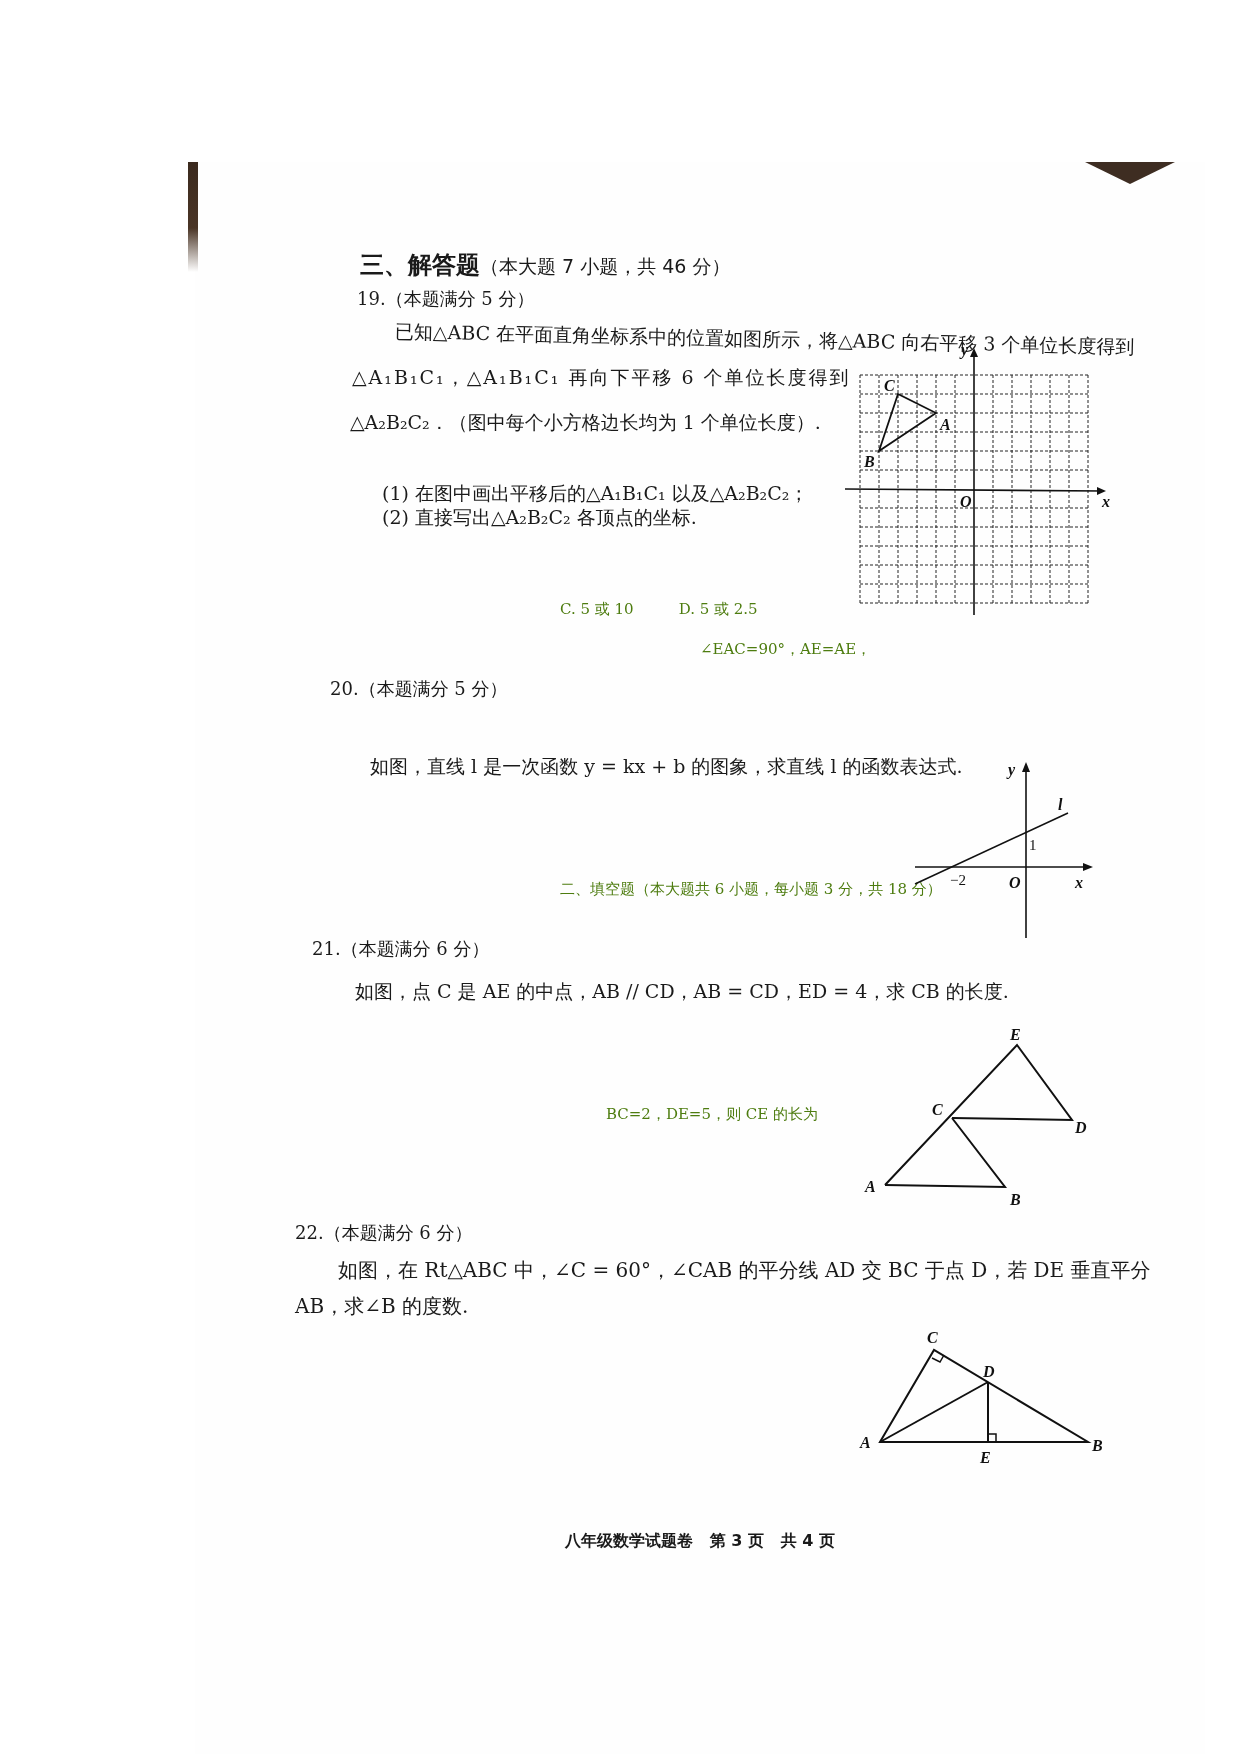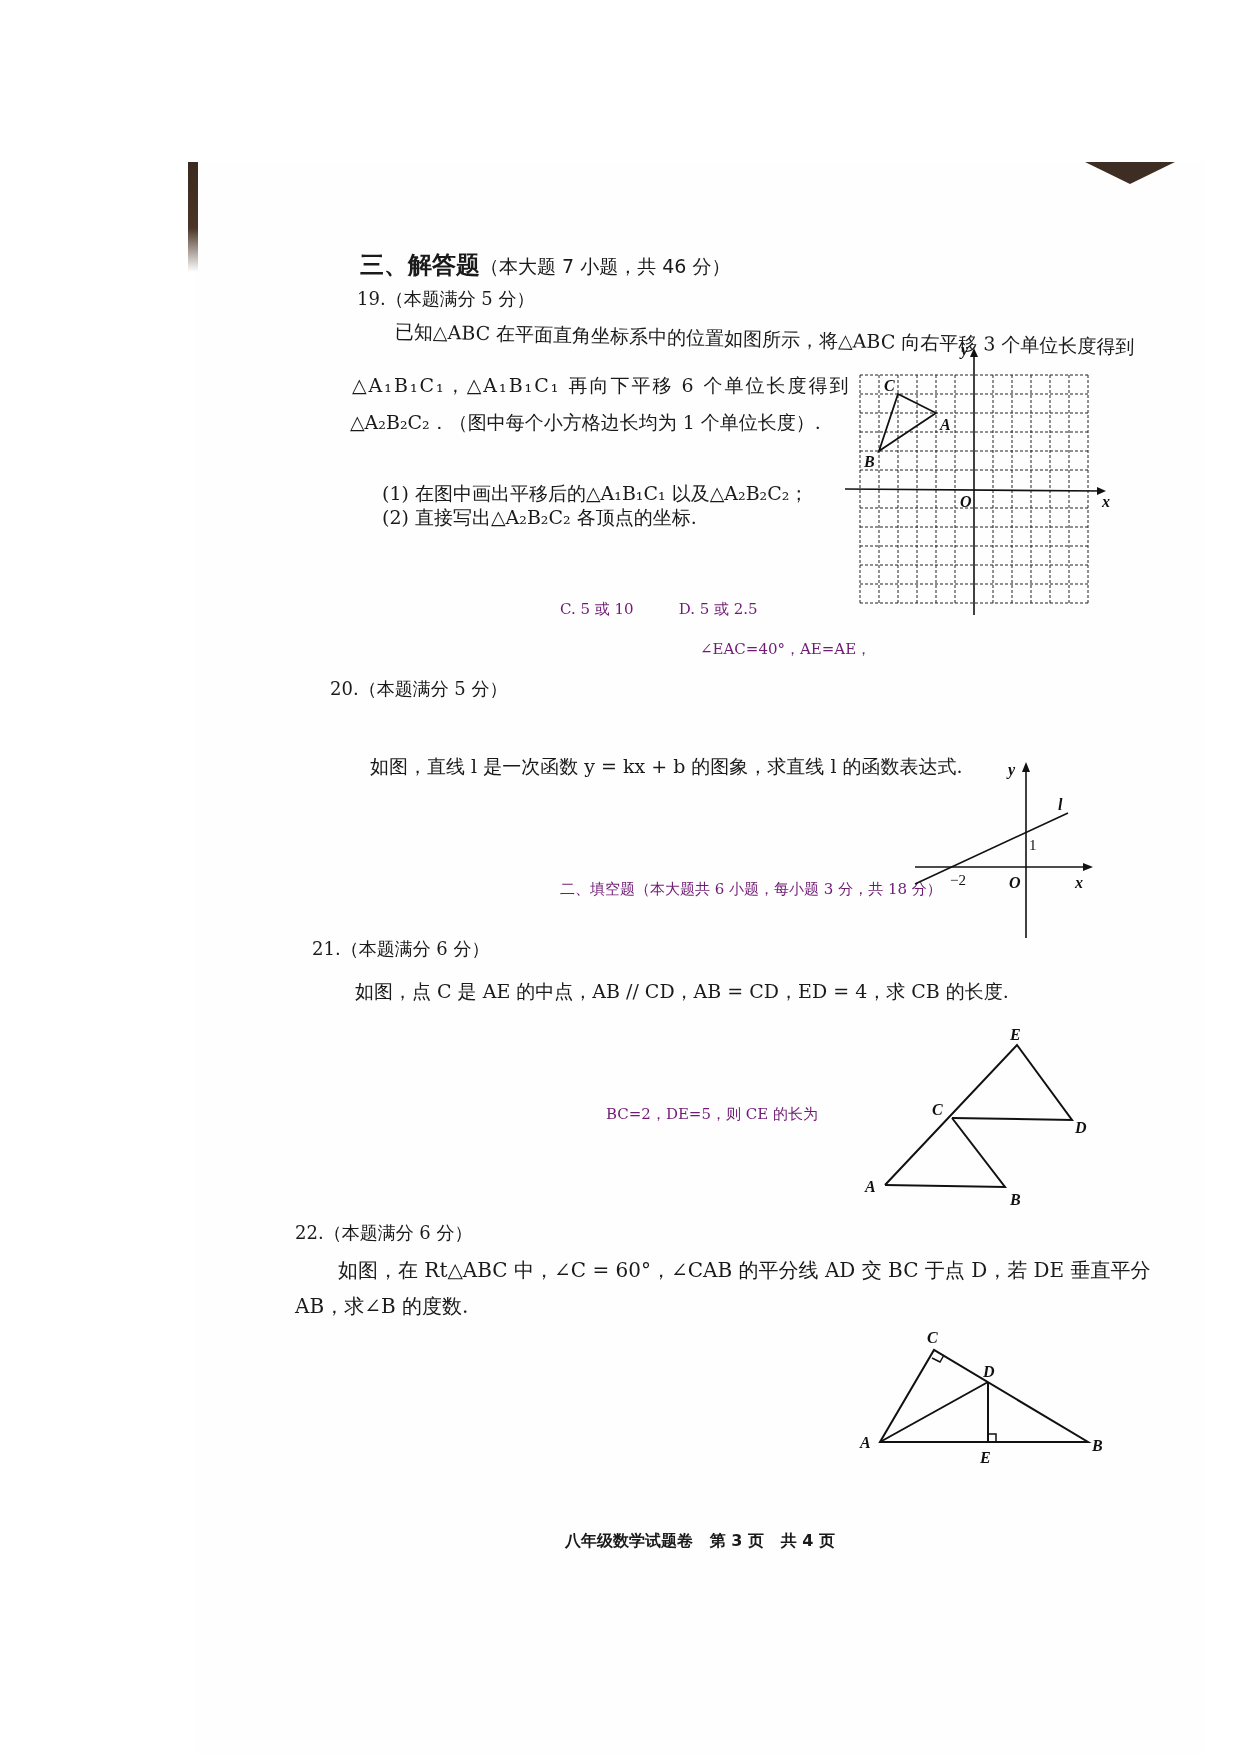--- a/index.html
+++ b/index.html
@@ -8,45 +8,45 @@
   .page { position:absolute; left:195px; top:162px; width:1010px; height:1592px; background:#fefefe; }
   .edge-left { position:absolute; left:188px; top:162px; width:10px; height:110px;
                background:linear-gradient(180deg,#3b2a1e 0%,#4a3526 60%,rgba(74,53,38,0) 100%); }
   .corner-tr { position:absolute; left:1085px; top:162px; width:0; height:0;
                border-left:45px solid transparent; border-right:45px solid transparent; border-top:22px solid #3e2d22; }
   .txt { position:absolute; white-space:nowrap; font-size:19px; line-height:1; }
   .sec-title { font-size:24px; font-weight:bold; font-family:"DejaVu Sans","Liberation Sans",sans-serif; }
   .sec-sub { font-size:19px; font-weight:normal; }
   .qhead { font-size:18px; }
   .footer { font-size:16px; font-weight:bold; font-family:"DejaVu Sans","Liberation Sans",sans-serif; }
-  .ghost { position:absolute; color:#701a75; font-size:15px; white-space:nowrap; }
+  .ghost { position:absolute; color:#4d7c0f; font-size:15px; white-space:nowrap; }
   svg { position:absolute; overflow:visible; }
   .lbl { font-family:"Liberation Serif","DejaVu Serif",serif; font-style:italic; font-weight:bold; font-size:16px; fill:#111; }
 </style>
 </head>
 <body>
 
 <div class="page"></div>
 <div class="edge-left"></div>
 <div class="corner-tr"></div>
 
 <div class="ghost" style="left:560px;top:600px;">C. 5 或 10　　　D. 5 或 2.5</div>
-<div class="ghost" style="left:700px;top:640px;">∠EAC=40°，AE=AE，</div>
+<div class="ghost" style="left:700px;top:640px;">∠EAC=90°，AE=AE，</div>
 <div class="ghost" style="left:560px;top:880px;">二、填空题（本大题共 6 小题，每小题 3 分，共 18 分）</div>
 <div class="ghost" style="left:600px;top:1105px;margin-left:6px;">BC=2，DE=5，则 CE 的长为</div>
 
 <div class="txt sec-title" style="left:360px;top:253px;">
   <span>三、解答题</span><span class="sec-sub">（本大题 7 小题，共 46 分）</span>
 </div>
 
 <div class="txt qhead" style="left:357px;top:290px;">
   <span>19.</span><span>（本题满分 5 分）</span>
 </div>
 <div class="txt" style="left:395px;top:322px;font-size:19px;transform:rotate(1.2deg);transform-origin:left center;">已知△ABC 在平面直角坐标系中的位置如图所示，将△ABC 向右平移 3 个单位长度得到</div>
-<div class="txt" style="left:352px;top:376px;letter-spacing:2px;">△A₁B₁C₁，△A₁B₁C₁ 再向下平移 6 个单位长度得到</div>
+<div class="txt" style="left:352px;top:368px;letter-spacing:2px;">△A₁B₁C₁，△A₁B₁C₁ 再向下平移 6 个单位长度得到</div>
 <div class="txt" style="left:350px;top:413px;">△A₂B₂C₂．（图中每个小方格边长均为 1 个单位长度）.</div>
 <div class="txt" style="left:382px;top:484px;">(1) 在图中画出平移后的△A₁B₁C₁ 以及△A₂B₂C₂；</div>
 <div class="txt" style="left:382px;top:508px;">(2) 直接写出△A₂B₂C₂ 各顶点的坐标.</div>
 
 <svg style="left:840px;top:345px;" width="270" height="280">
   <g stroke="#222" stroke-width="1" stroke-dasharray="3,2" fill="none">
 
     <line x1="20" y1="30" x2="20" y2="258"></line>
       <line x1="39" y1="30" x2="39" y2="258"></line>
     <line x1="58" y1="30" x2="58" y2="258"></line>

